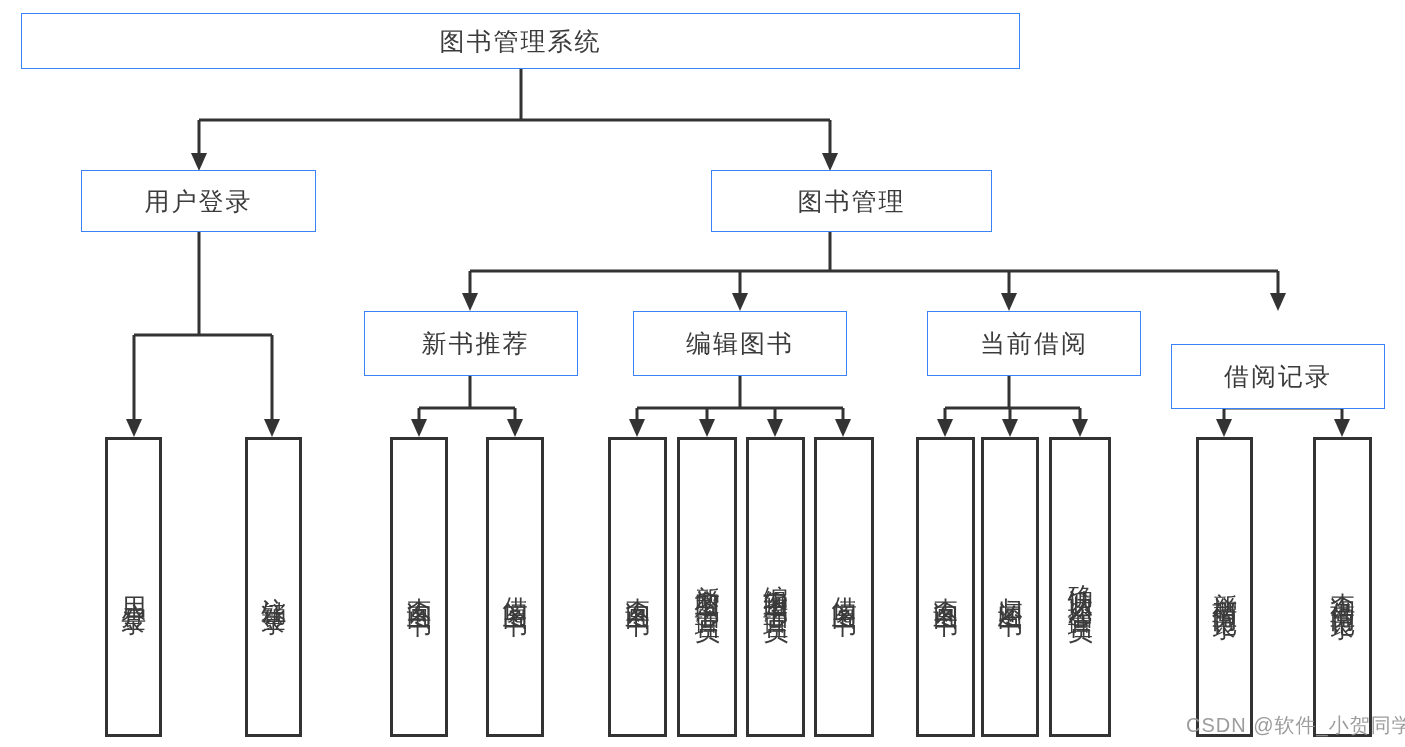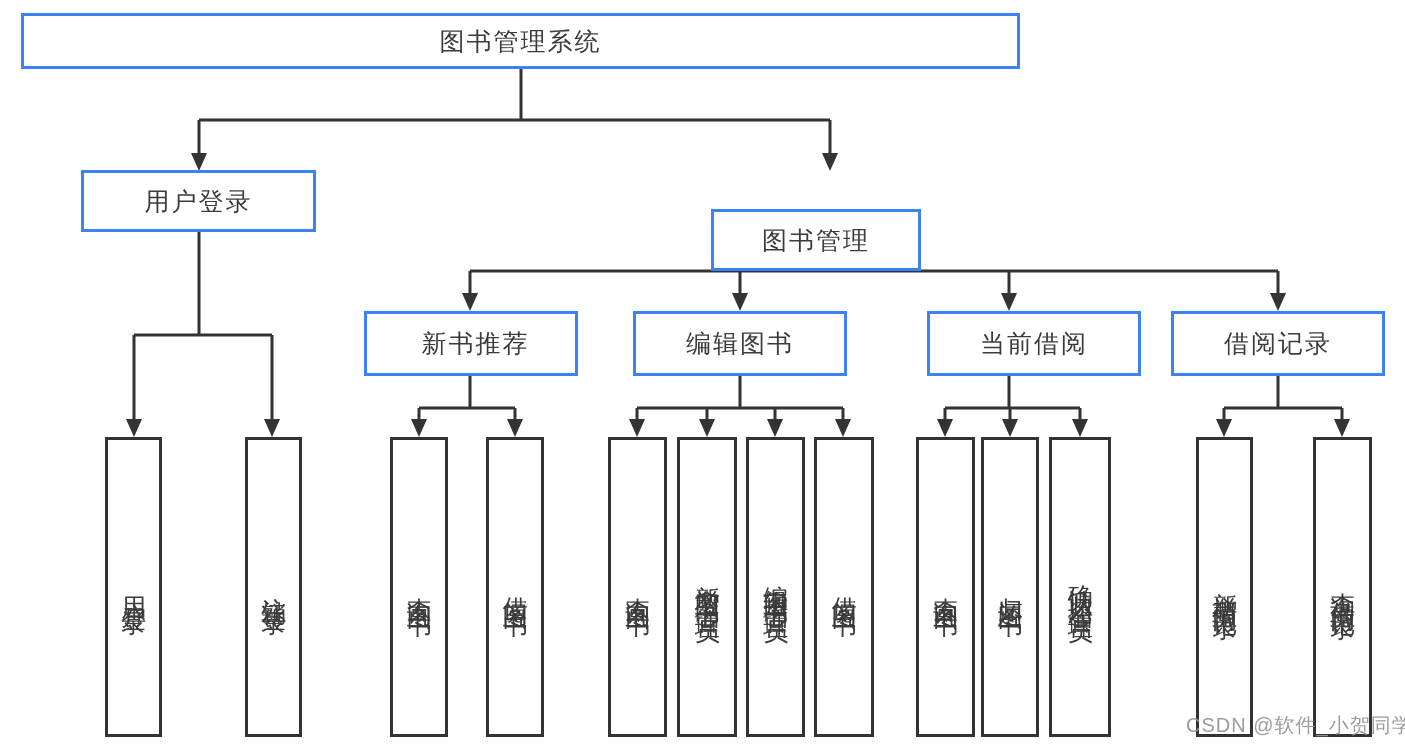--- a/index.html
+++ b/index.html
@@ -23,21 +23,21 @@
     stroke-width: 3;
     fill: none;
   }
   #connectors polygon {
     fill: #333333;
     stroke: none;
   }
   .hbox {
     position: absolute;
     z-index: 2;
-    border: 3px solid #3b82f6;
+    border: 1px solid #3b82f6;
     background: #ffffff;
     display: flex;
     align-items: center;
     justify-content: center;
     font-size: 25px;
     letter-spacing: 2px;
     color: #3b3b3b;
     white-space: nowrap;
   }
   .vbox {
@@ -125,26 +125,26 @@
     <g>
       <path d="M1278 376 V408 M1224 408 H1342 M1224 408 V421 M1342 408 V421"></path>
       <polygon points="1216,419 1232,419 1224,437"></polygon>
       <polygon points="1334,419 1350,419 1342,437"></polygon>
     </g>
   </svg>
 
   <div class="hbox" style="left:21px; top:13px; width:999px; height:56px;">图书管理系统</div>
 
   <div class="hbox row-l2" style="left:81px; width:235px;">用户登录</div>
-  <div class="hbox row-l2" style="left:711px; width:210px;margin-top:39px;">图书管理</div>
+  <div class="hbox row-l2" style="left:711px; width:281px;">图书管理</div>
 
   <div class="hbox row-l3" style="left:364px; width:214px;padding-left:9px;">新书推荐</div>
   <div class="hbox row-l3" style="left:633px; width:214px;">编辑图书</div>
   <div class="hbox row-l3" style="left:902px; width:214px;margin-left:25px;">当前借阅</div>
-  <div class="hbox row-l3" style="left:1171px; width:214px;">借阅记录</div>
+  <div class="hbox row-l3" style="left:1171px; width:214px;margin-top:33px;">借阅记录</div>
 
   <div class="vbox row-leaf" style="left:105px; width:57px;">
     <span>用户登录</span>
   </div>
   <div class="vbox row-leaf" style="left:245px; width:57px;">
     <span>注销登录</span>
   </div>
 
   <div class="vbox row-leaf" style="left:390px; width:58px;">
     <span>查询图书</span>

